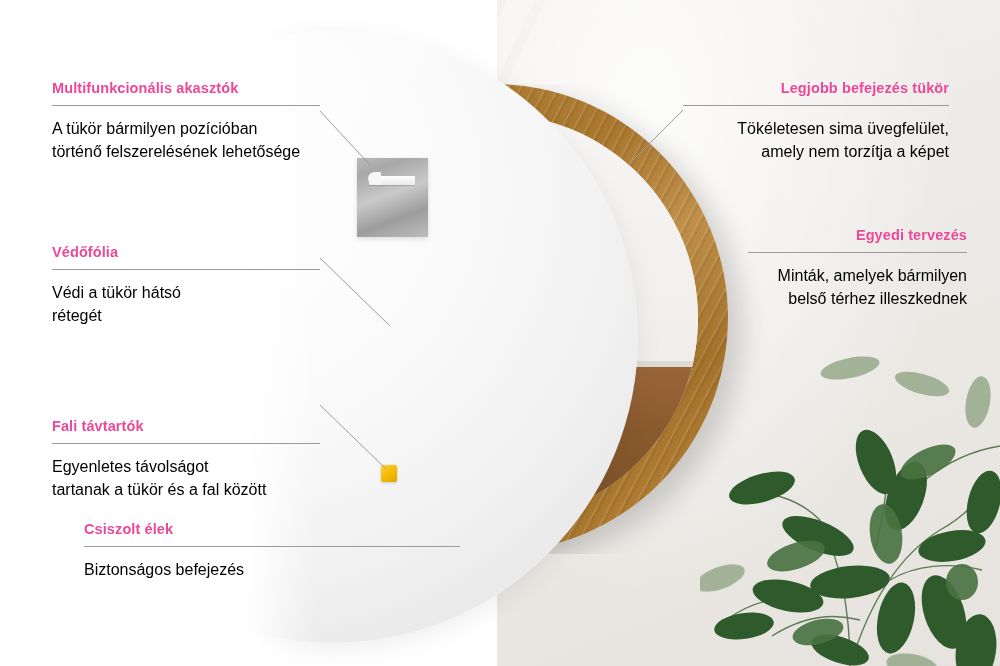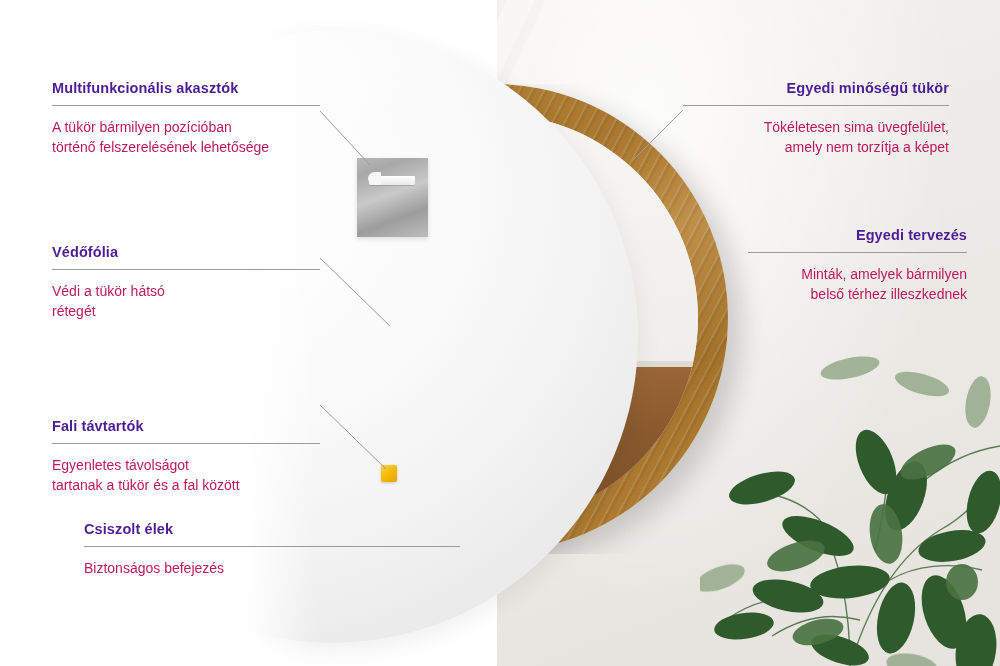--- a/index.html
+++ b/index.html
@@ -142,26 +142,26 @@
     position:absolute;left:0;top:0;width:16px;height:100%;
     background:linear-gradient(90deg,#fbfaf9 0%,#f1efec 100%);
   }
 
   
   .plant{position:absolute;left:700px;top:350px;width:300px;height:316px;overflow:hidden;}
 
   
   .callout{position:absolute;}
   .callout .title{
-    font-size:14.5px;font-weight:bold;color:#4c1d95;letter-spacing:.1px;
+    font-size:14.5px;font-weight:bold;color:#ec4899;letter-spacing:.1px;
     white-space:nowrap;
   }
   .callout .rule{height:1px;background:#9b9b9b;margin:9px 0 11px 0;}
   .callout .desc{
-    font-size:14px;line-height:1.45;color:#be185d;white-space:pre-line;
+    font-size:16px;line-height:1.45;color:#000000;white-space:pre-line;
   }
   .c-left{left:52px;text-align:left;}
   .c-right{text-align:right;}
 
   .leader{position:absolute;overflow:visible;pointer-events:none;}
   .leader line{stroke:#9b9b9b;stroke-width:1;}
 </style>
 </head>
 <body>
 
@@ -279,21 +279,21 @@
 tartanak a tükör és a fal között</div>
   </div>
 
   <div class="callout c-left" style="top:521px;width:376px;margin-left:32px;">
     <div class="title">Csiszolt élek</div>
     <div class="rule"></div>
     <div class="desc">Biztonságos befejezés</div>
   </div>
 
   <div class="callout c-right" style="left:683px;top:80px;width:266px;">
-    <div class="title">Egyedi minőségű tükör</div>
+    <div class="title">Legjobb befejezés tükör</div>
     <div class="rule"></div>
     <div class="desc">Tökéletesen sima üvegfelület,
 amely nem torzítja a képet</div>
   </div>
 
   <div class="callout c-right" style="left:748px;top:227px;width:219px;">
     <div class="title">Egyedi tervezés</div>
     <div class="rule"></div>
     <div class="desc">Minták, amelyek bármilyen
 belső térhez illeszkednek</div>

